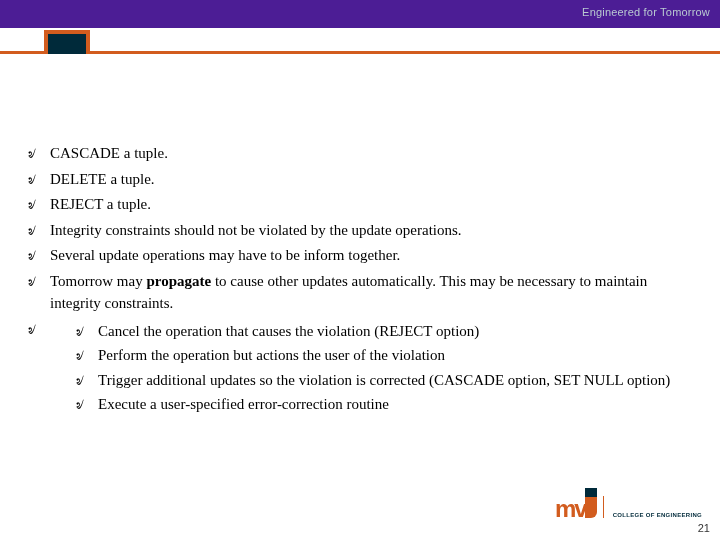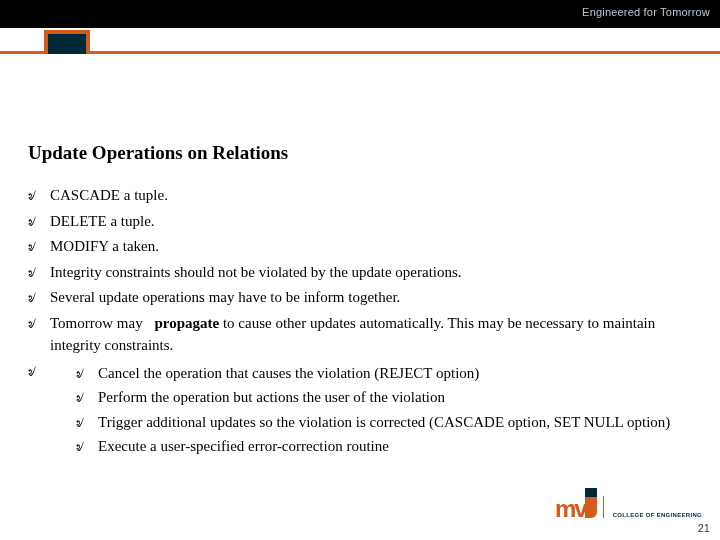--- a/index.html
+++ b/index.html
@@ -1,38 +1,38 @@
 <!DOCTYPE html>
 <html><head>
 <meta charset="utf-8">
 <style>
   * { box-sizing: border-box; margin: 0; padding: 0; }
   html, body { width: 720px; height: 540px; background: #fff; font-family: "Times New Roman", Times, serif; overflow: hidden; }
-  .topbar { width: 100%; height: 28px; background: #000000; position: relative; }
+  .topbar { width: 100%; height: 28px; background: #4c1d95; position: relative; }
   .tagline { position: absolute; right: 10px; top: 6px; font-family: Arial, sans-serif; font-size: 11px; color: #b9c9d1; letter-spacing: .2px; }
   .ruleband { margin-top: 23px; border-top: 3px solid #d25c1e; position: relative; }
   .notch {
     position: absolute; left: 44px; top: -24px; width: 46px; height: 24px;
     background: #d25c1e;
   }
   .notch-inner {
     position: absolute; left: 48px; top: -20px; width: 38px; height: 20px;
     background: #002a3a;
   }
   .content { padding: 88px 28px 0 28px; }
   .title { font-size: 19px; font-weight: bold; margin-bottom: 20px; }
   ul.bullets { list-style: none; font-size: 15px; line-height: 1.5; }
   ul.bullets > li { display: flex; align-items: flex-start; margin-bottom: 3px; }
   ul.bullets > li > .mk { flex: 0 0 22px; text-align: left; font-size: 15px; }
   ul.bullets > li > .txt { flex: 1; }
   ul.sub { list-style: none; margin-top: 2px; }
   ul.sub > li { display: flex; align-items: flex-start; margin-bottom: 2px; padding-left: 26px; }
   ul.sub > li > .mk { flex: 0 0 22px; }
   ul.sub > li > .txt { flex: 1; }
-  .bold { font-weight: bold; margin-left: 8px; }
+  .bold { font-weight: bold; }
   .pagenum { position: absolute; right: 10px; bottom: 6px; font-family: Arial, sans-serif; font-size: 11px; color: #333; margin-top: 44px; }
   .logo { position: absolute; right: 18px; bottom: 22px; display: flex; align-items: flex-end; gap: 4px; }
   .logo-mark { display: flex; align-items: flex-end; }
   .logo-m { font-family: Arial, sans-serif; font-weight: 900; font-size: 24px; color: #d25c1e; line-height: 0.8; letter-spacing: -2px; }
   .logo-v { font-family: Arial, sans-serif; font-weight: 900; font-size: 24px; color: #d25c1e; line-height: 0.8; letter-spacing: -2px; }
   .logo-j { display:inline-block; width: 12px; height: 30px; background: linear-gradient(#002a3a 0 30%, #d25c1e 0 100%); border-radius: 0 0 6px 0; margin-left: -1px; }
   .logo-text { font-family: Arial, sans-serif; font-size: 6px; font-weight: 700; color: #002a3a; line-height: 1.05; letter-spacing: .3px; margin-left: 3px; }
   .logo-div { width: 1px; height: 22px; background: #d25c1e; margin: 0 2px; }
 </style>
 </head>
@@ -40,34 +40,33 @@
 
 <div class="topbar">
   <span class="tagline">Engineered for Tomorrow</span>
 </div>
 <div class="ruleband">
   <div class="notch"></div>
   <div class="notch-inner"></div>
 </div>
 
 <div class="content">
-  <div class="title">Update Operations on Relations</div>
 
   <ul class="bullets">
     <li>
         <span class="mk">৶</span>
         <span class="txt">CASCADE a tuple.</span>
       </li>
     <li>
         <span class="mk">৶</span>
         <span class="txt">DELETE a tuple.</span>
       </li>
     <li>
         <span class="mk">৶</span>
-        <span class="txt">MODIFY a taken.</span>
+        <span class="txt">REJECT a tuple.</span>
       </li>
     <li>
         <span class="mk">৶</span>
         <span class="txt">Integrity constraints should not be violated by the update operations.</span>
       </li>
     <li>
         <span class="mk">৶</span>
         <span class="txt">Several update operations may have to be inform together.</span>
       </li>
     <li>

